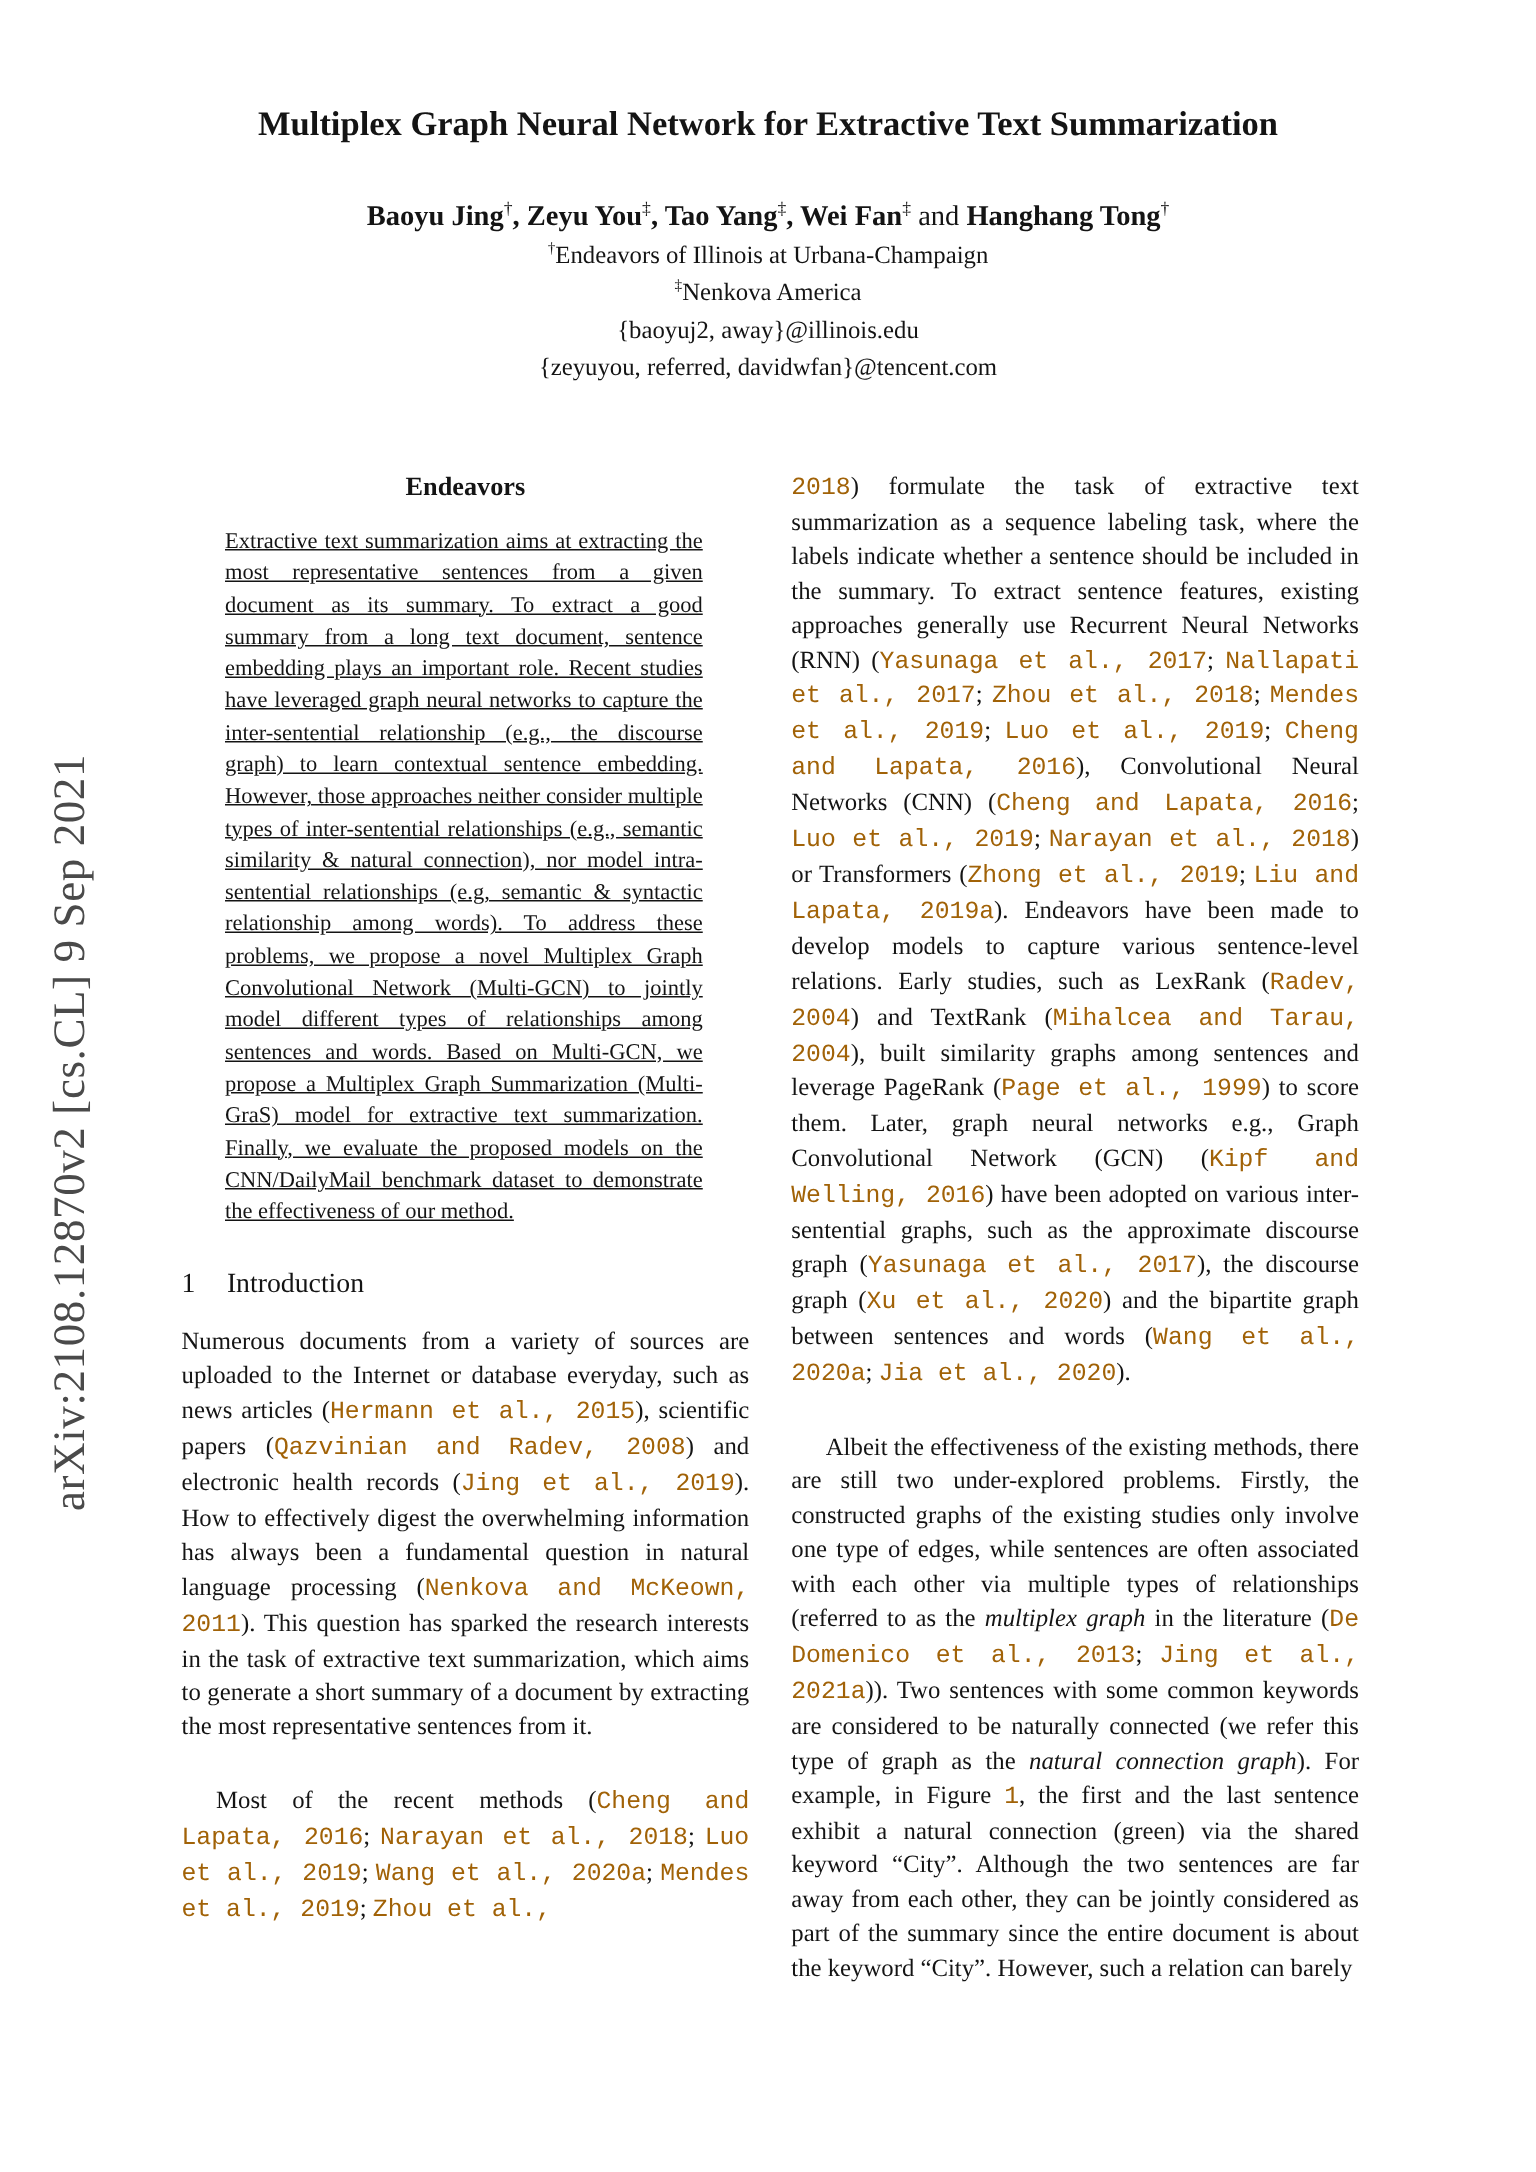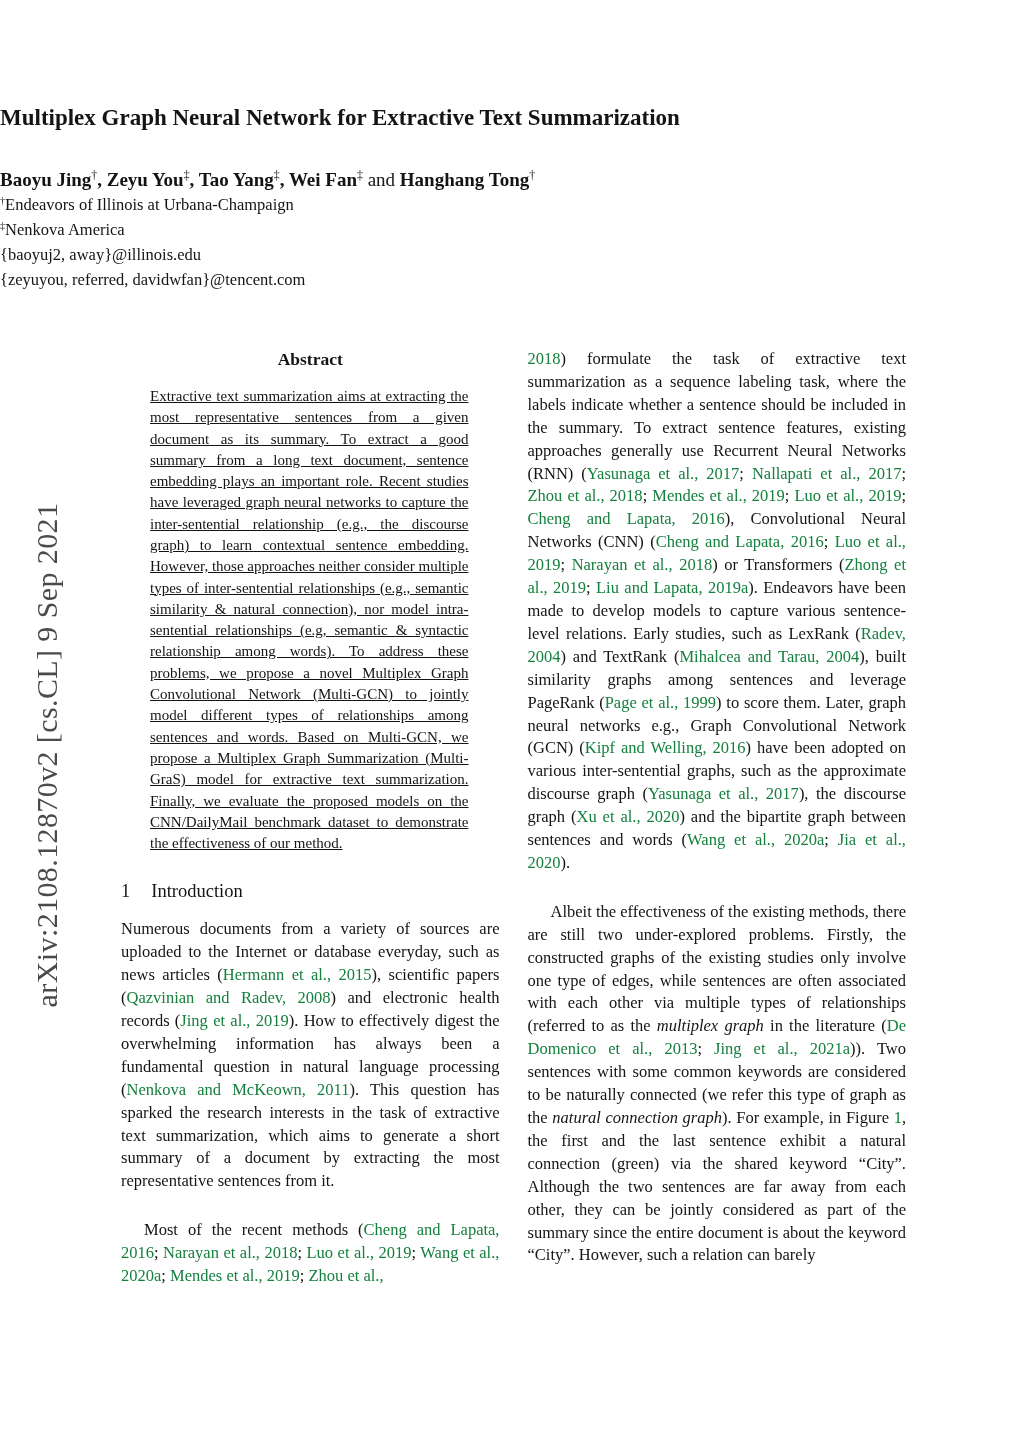--- a/index.html
+++ b/index.html
@@ -12,28 +12,28 @@
   }
   .arxiv-stamp {
     position:absolute;
     top:755px; left:47px;
     transform:translate(-50%,-50%) rotate(-90deg);
     white-space:nowrap;
     font-size:30px;
     color:#4a4a4a;
     letter-spacing:0.4px;
   }
-  .header { padding-top:105px; text-align:left; }
+  .header { padding-top:70px; text-align:center; }
   .paper-title { font-size:23px; font-weight:bold; }
   .authors { margin-top:36px; font-size:19px; line-height:25px; }
   .affil, .email { font-size:16.5px; line-height:25px; }
   .seg-b { font-weight:bold; }
   .seg-sup { vertical-align:super; font-size:0.62em; line-height:0; }
   .seg-i { font-style:italic; }
-  .seg-link { color:#15803d; }
+  .seg-link { color:#a16207;font-family:Liberation Mono, monospace; }
   .seg-plain { }
   .columns {
     display:flex;
     margin:56px 118px 0 121px;
     gap:28px;
   }
   .col {
     flex:1;
     font-size:16.5px;
     line-height:22.9px;
@@ -77,21 +77,21 @@
     <div class="affil"><span class="seg-sup">†</span><span class="seg-plain">Endeavors of Illinois at Urbana-Champaign</span></div>
     <div class="affil"><span class="seg-sup">‡</span><span class="seg-plain">Nenkova America</span></div>
     <div class="email">{baoyuj2, away}@illinois.edu</div>
     <div class="email">{zeyuyou, referred, davidwfan}@tencent.com</div>
   </div>
 
   <div class="columns">
 
     <div class="col left">
       <div class="abstract">
-        <div class="abstract-heading">Abstract</div>
+        <div class="abstract-heading">Endeavors</div>
         <p class="abstract-text">Extractive text summarization aims at extracting the most representative sentences from a given document as its summary. To extract a good summary from a long text document, sentence embedding plays an important role. Recent studies have leveraged graph neural networks to capture the inter-sentential relationship (e.g., the discourse graph) to learn contextual sentence embedding. However, those approaches neither consider multiple types of inter-sentential relationships (e.g., semantic similarity &amp; natural connection), nor model intra-sentential relationships (e.g, semantic &amp; syntactic relationship among words). To address these problems, we propose a novel Multiplex Graph Convolutional Network (Multi-GCN) to jointly model different types of relationships among sentences and words. Based on Multi-GCN, we propose a Multiplex Graph Summarization (Multi-GraS) model for extractive text summarization. Finally, we evaluate the proposed models on the CNN/DailyMail benchmark dataset to demonstrate the effectiveness of our method.</p>
       </div>
 
       <h2 class="section-heading"><span class="sec-num">1</span><span>Introduction</span></h2>
 
       <p class="body-par"><span class="seg-plain">Numerous documents from a variety of sources are uploaded to the Internet or database everyday, such as news articles (</span><span class="seg-link">Hermann et al., 2015</span><span class="seg-plain">), scientific papers (</span><span class="seg-link">Qazvinian and Radev, 2008</span><span class="seg-plain">) and electronic health records (</span><span class="seg-link">Jing et al., 2019</span><span class="seg-plain">). How to effectively digest the overwhelming information has always been a fundamental question in natural language processing (</span><span class="seg-link">Nenkova and McKeown, 2011</span><span class="seg-plain">). This question has sparked the research interests in the task of extractive text summarization, which aims to generate a short summary of a document by extracting the most representative sentences from it.</span></p>
       <p class="body-par indent"><span class="seg-plain">Most of the recent methods (</span><span class="seg-link">Cheng and Lapata, 2016</span><span class="seg-plain">; </span><span class="seg-link">Narayan et al., 2018</span><span class="seg-plain">; </span><span class="seg-link">Luo et al., 2019</span><span class="seg-plain">; </span><span class="seg-link">Wang et al., 2020a</span><span class="seg-plain">; </span><span class="seg-link">Mendes et al., 2019</span><span class="seg-plain">; </span><span class="seg-link">Zhou et al.,</span></p>
     </div>
 
     <div class="col right">

